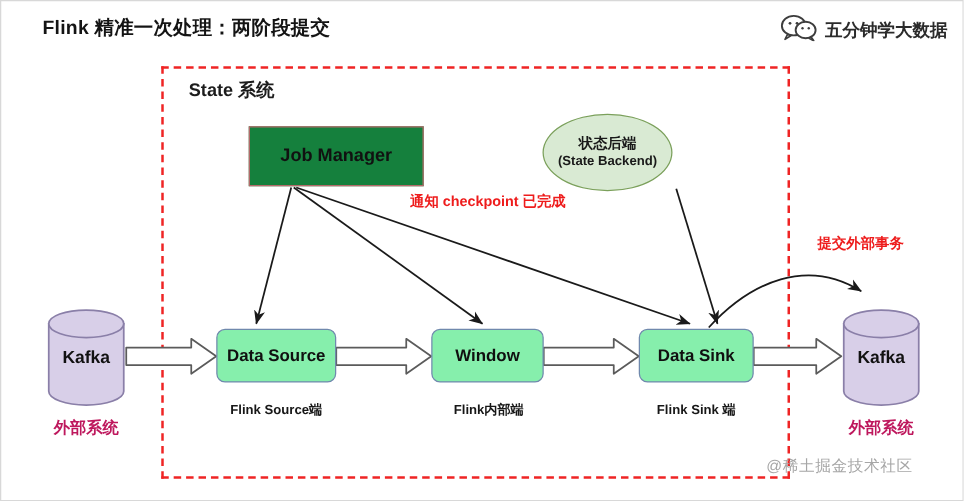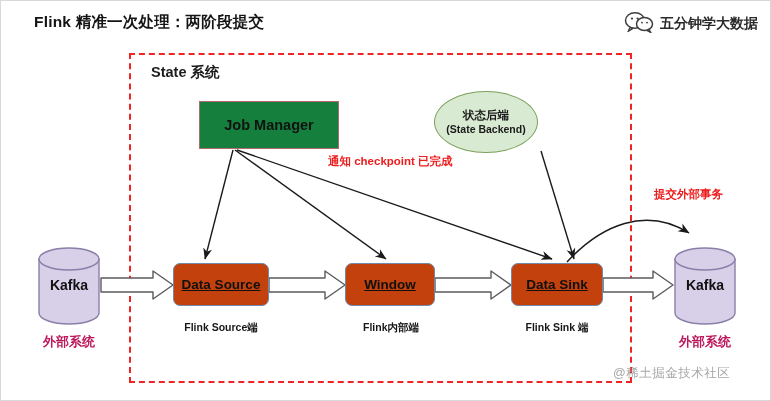--- a/index.html
+++ b/index.html
@@ -117,32 +117,31 @@
     font-weight: 700;
     color: #ee1c1c;
     white-space: nowrap;
   }
   #note-checkpoint { left: 327px; top: 153px; }
   #note-commit     { left: 653px; top: 186px; }
 
   
   .proc-box {
     height: 43px;
-    background: #c2410c;
+    background: #86efac;
     border: 1.4px solid #7089ad;
     border-radius: 7px;
     box-sizing: border-box;
     display: flex;
     align-items: center;
     justify-content: center;
     font-size: 13.5px;
     font-weight: 700;
     color: #101010;
     white-space: nowrap;
-    text-decoration: underline;
   }
   #box-data-source { left: 172px; top: 262px; width: 96px; }
   #box-window      { left: 344px; top: 262px; width: 90px; }
   #box-data-sink   { left: 510px; top: 262px; width: 92px; }
 
   
   .stage-caption {
     font-size: 10.5px;
     font-weight: 700;
     color: #171717;

